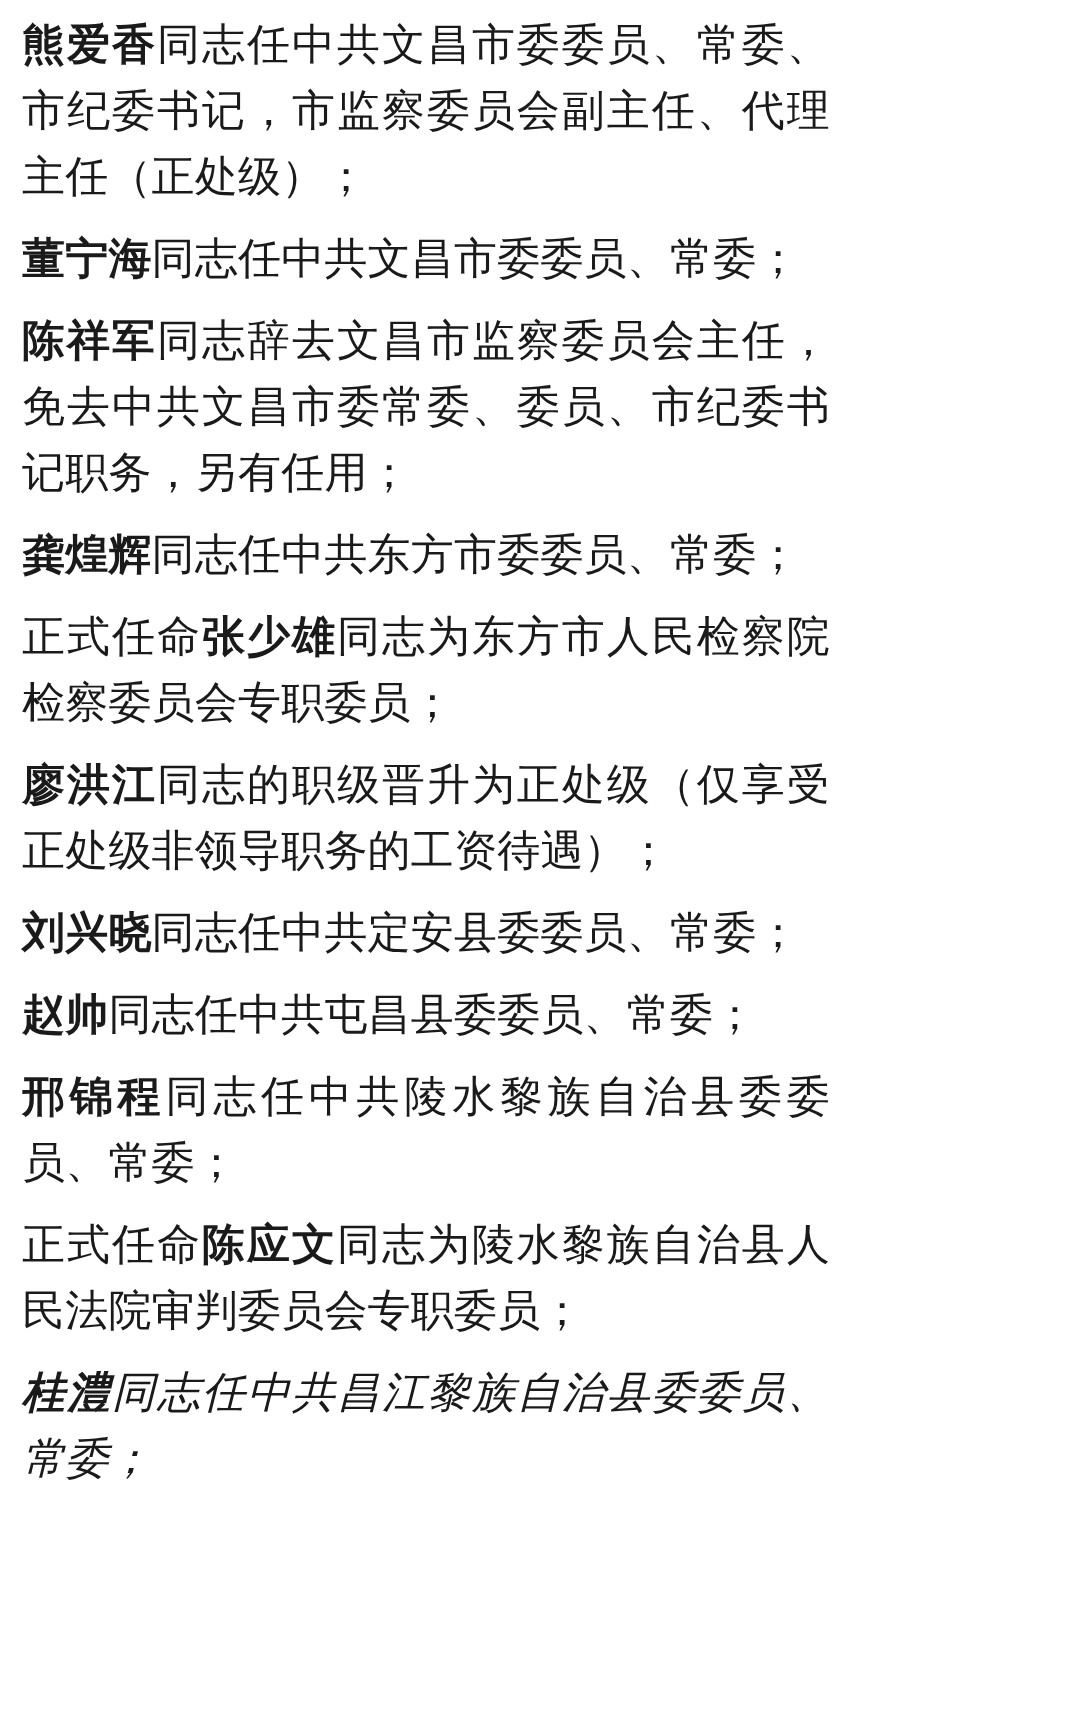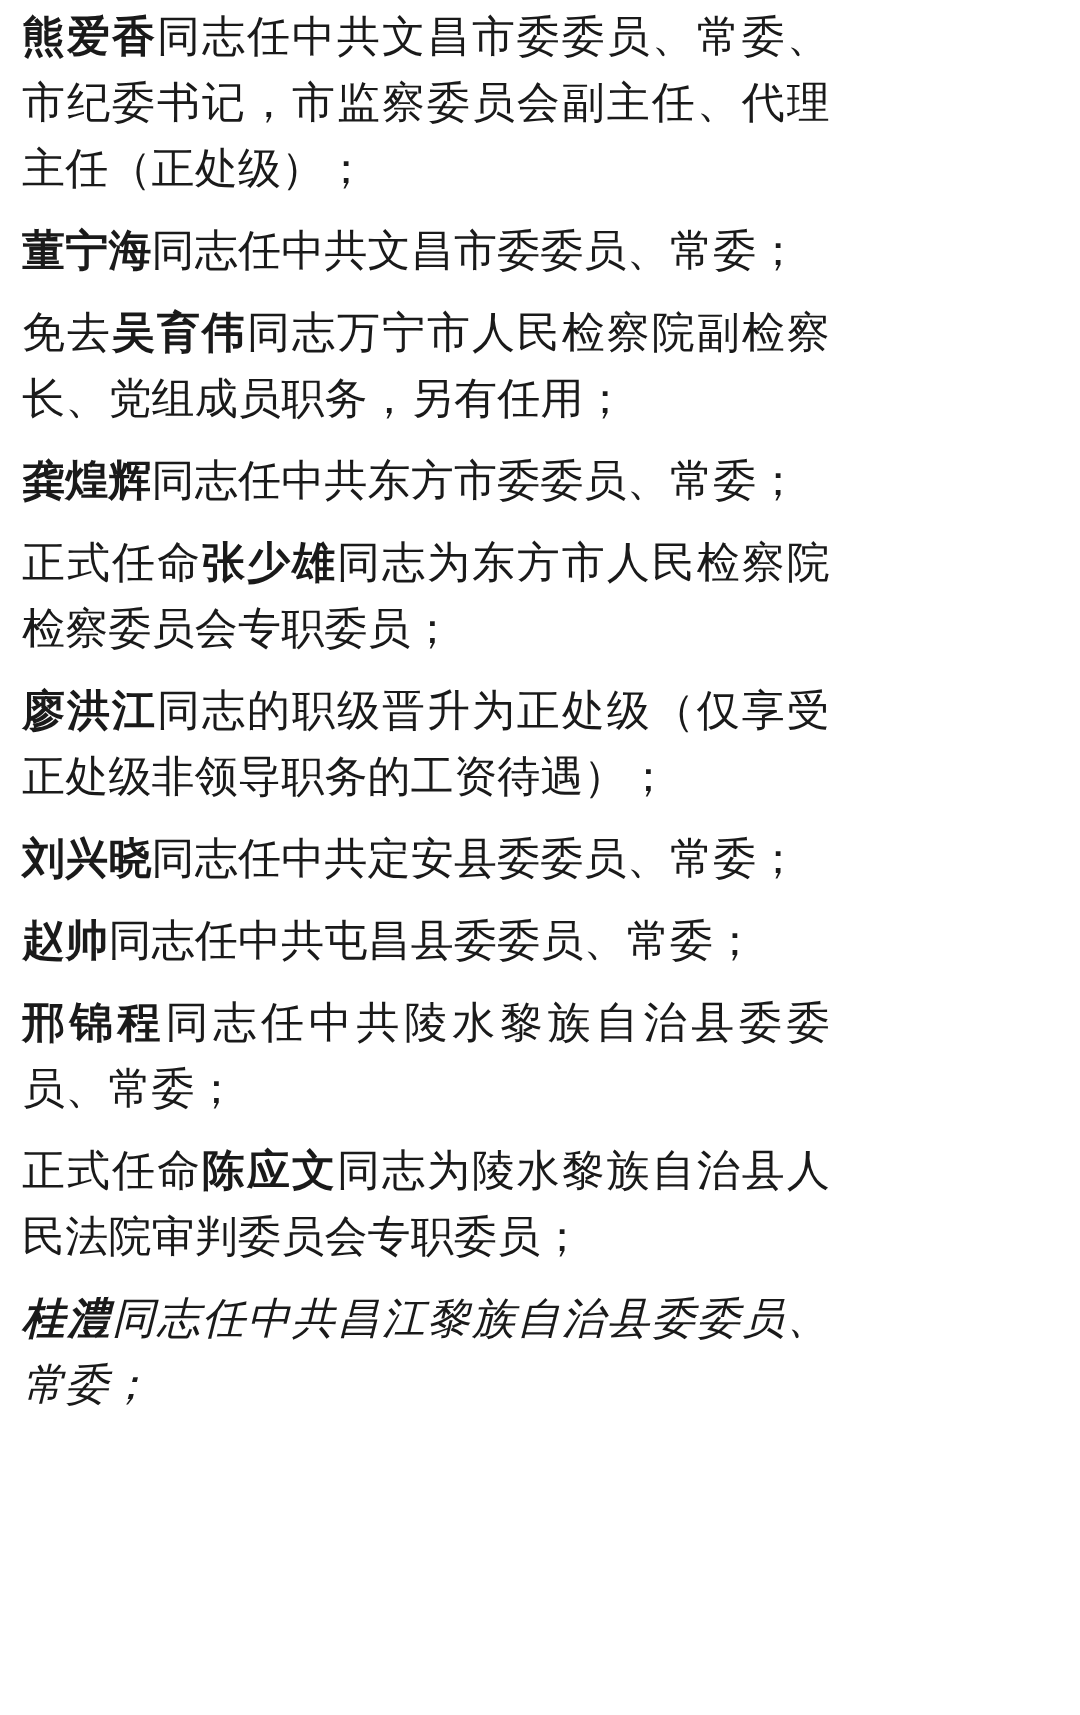--- a/index.html
+++ b/index.html
@@ -9,21 +9,21 @@
   }
   body {
     width: 1080px;
     min-height: 1715px;
     font-family: "Liberation Serif", "DejaVu Serif", serif;
     color: #1a1a1a;
   }
   .doc {
     width: 852px;
     box-sizing: border-box;
-    padding: 4px 22px 12px 22px;
+    padding: 12px 22px 12px 22px;
   }
   .para {
     font-size: 43px;
     line-height: 66px;
     text-align: justify;
     text-justify: inter-ideograph;
     margin: 0 0 16px 0;
     letter-spacing: 0.2px;
     font-weight: 500;
   }
@@ -35,21 +35,21 @@
     font-weight: 700;
   }
 </style>
 </head>
 <body>
 
 <div class="doc">
   <div id="paragraph-container">
       <p class="para"><span class="name">熊爱香</span><span class="text">同志任中共文昌市委委员、常委、市纪委书记，市监察委员会副主任、代理主任（正处级）；</span></p>
       <p class="para"><span class="name">董宁海</span><span class="text">同志任中共文昌市委委员、常委；</span></p>
-      <p class="para"><span class="text">免去</span><span class="name">吴育伟</span><span class="text">同志万宁市人民检察院副检察长、党组成员职务，另有任用；</span></p>
+      <p class="para"><span class="name">陈祥军</span><span class="text">同志辞去文昌市监察委员会主任，免去中共文昌市委常委、委员、市纪委书记职务，另有任用；</span></p>
       <p class="para"><span class="name">龚煌辉</span><span class="text">同志任中共东方市委委员、常委；</span></p>
       <p class="para"><span class="text">正式任命</span><span class="name">张少雄</span><span class="text">同志为东方市人民检察院检察委员会专职委员；</span></p>
       <p class="para"><span class="name">廖洪江</span><span class="text">同志的职级晋升为正处级（仅享受正处级非领导职务的工资待遇）；</span></p>
       <p class="para"><span class="name">刘兴晓</span><span class="text">同志任中共定安县委委员、常委；</span></p>
       <p class="para"><span class="name">赵帅</span><span class="text">同志任中共屯昌县委委员、常委；</span></p>
       <p class="para"><span class="name">邢锦程</span><span class="text">同志任中共陵水黎族自治县委委员、常委；</span></p>
       <p class="para"><span class="text">正式任命</span><span class="name">陈应文</span><span class="text">同志为陵水黎族自治县人民法院审判委员会专职委员；</span></p>
       <p class="para"><span class="name">桂澧</span><span class="text">同志任中共昌江黎族自治县委委员、常委；</span></p>
     </div>
 </div>

